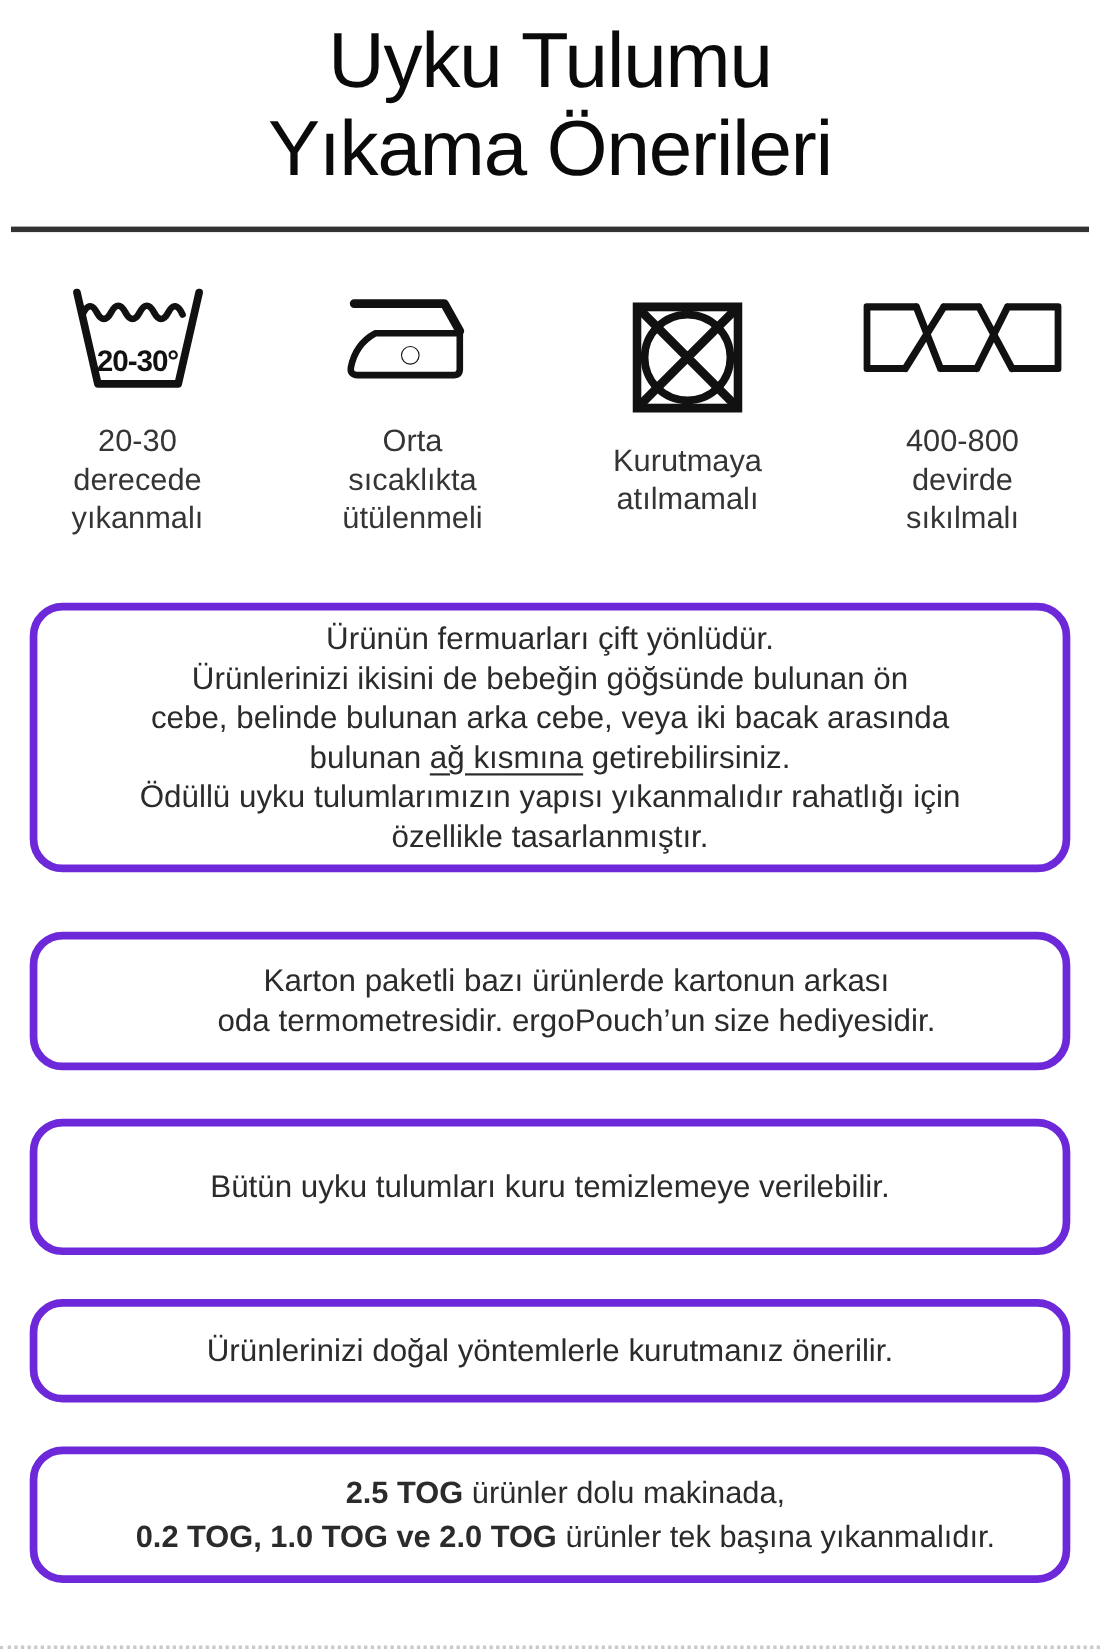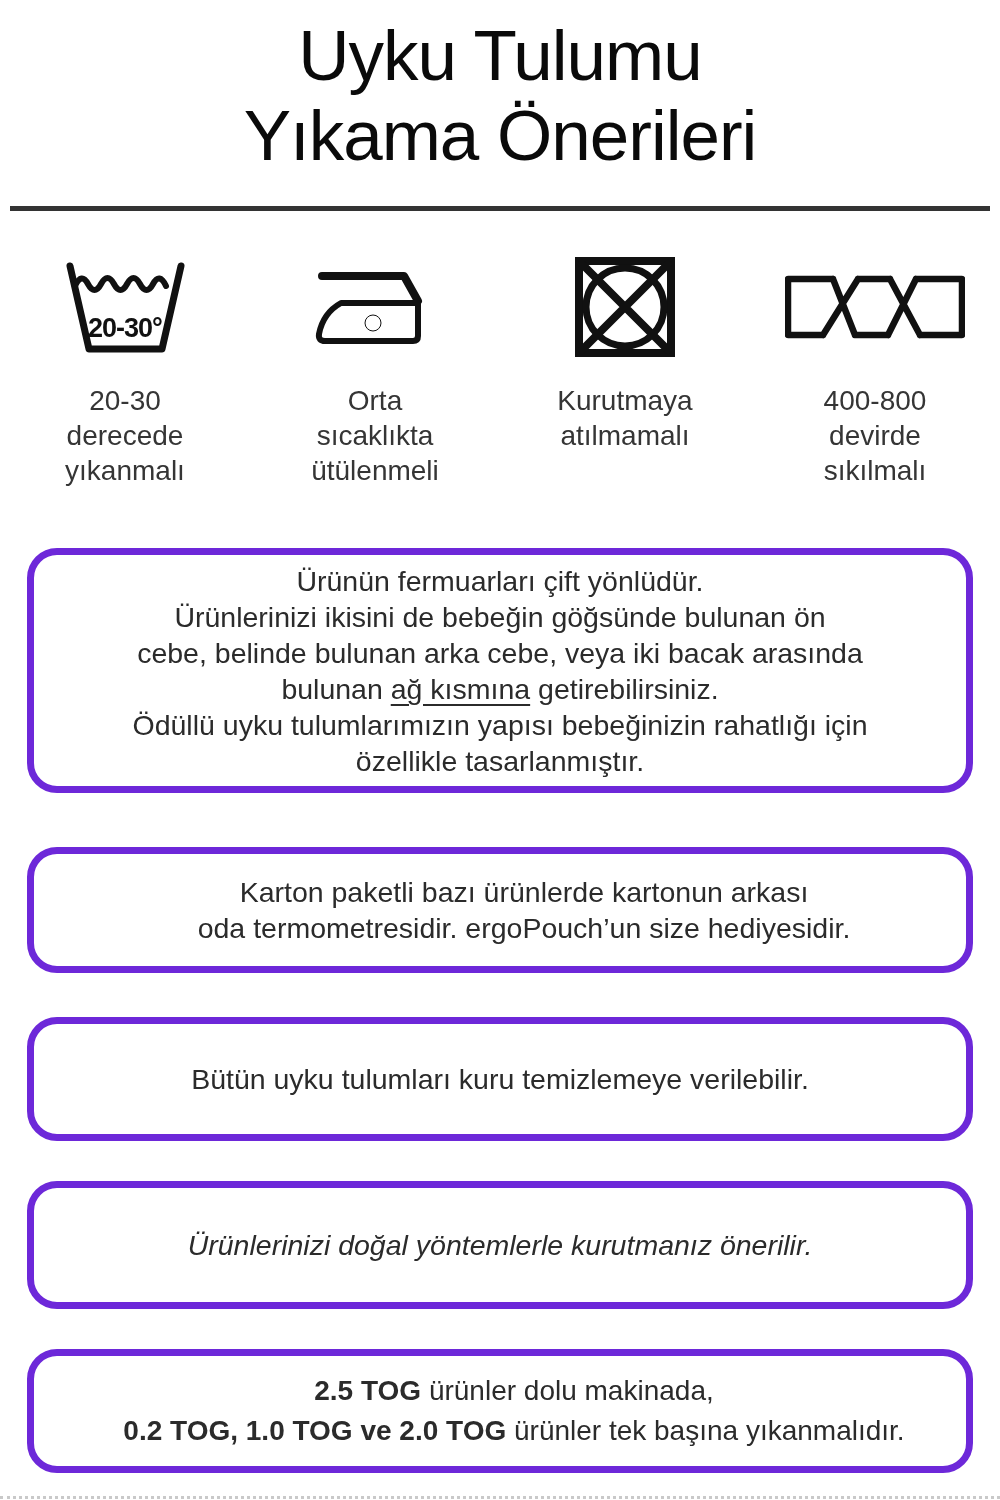--- a/index.html
+++ b/index.html
@@ -24,21 +24,21 @@
     white-space: nowrap;
     letter-spacing: -1px;
   }
 
   .rule {
     margin: 30px 10px 0 10px;
     border-top: 5px solid #333333;
   }
 
   
-  .icons-row { display: flex; margin-top: 44px; align-items: flex-start; }
+  .icons-row { display: flex; margin-top: 44px; align-items: center; }
   .icon-col { width: 25%; display: flex; flex-direction: column; align-items: center; }
   .icon-holder { height: 104px; display: flex; align-items: center; justify-content: center; }
   .icon-svg { display: block; }
   .icon-svg path, .icon-svg rect, .icon-svg circle, .icon-svg line { stroke: #111; fill: none; }
   .tub-badge {
     font-family: "Liberation Sans", sans-serif;
     font-size: 27px; font-weight: bold; fill: #111; stroke: none;
     letter-spacing: -1px;
   }
   .icon-label {
@@ -60,21 +60,21 @@
     justify-content: center;
     text-align: center;
     font-size: 28.5px;
     color: #2b2b2b;
     background: #ffffff;
   }
   .info-box .line { line-height: 36px; white-space: nowrap; }
   .box-1 { margin-top: 60px; height: 245px; }
   .box-2 { margin-top: 54px; height: 126px; padding-left: 48px; }
   .box-3 { margin-top: 44px; height: 124px; }
-  .box-4 { margin-top: 40px; height: 128px; font-style: italic; }
+  .box-4 { margin-top: 40px; height: 94px; }
   .box-5 { margin-top: 40px; height: 124px; font-size: 28px; }
   .box-5 .line { line-height: 40px; padding-left: 28px; }
   .u { text-decoration: underline; text-underline-offset: 5px; text-decoration-thickness: 2px; }
   .b { font-weight: bold; }
 
   .dotted-bottom {
     position: absolute; left: 0; right: 0; bottom: 1px;
     border-top: 3px dotted #c9c9c9;
   }
 </style>
@@ -149,21 +149,21 @@
       </div>
     </div>
 
   </div>
 
   <div class="info-box box-1">
     <div class="line">Ürünün fermuarları çift yönlüdür.</div>
     <div class="line">Ürünlerinizi ikisini de bebeğin göğsünde bulunan ön</div>
     <div class="line">cebe, belinde bulunan arka cebe, veya iki bacak arasında</div>
     <div class="line"><span>bulunan </span><span class="u">ağ kısmına</span><span> getirebilirsiniz.</span></div>
-    <div class="line">Ödüllü uyku tulumlarımızın yapısı bebeğinizin rahatlığı için</div>
+    <div class="line">Ödüllü uyku tulumlarımızın yapısı yıkanmalıdır rahatlığı için</div>
     <div class="line">özellikle tasarlanmıştır.</div>
   </div>
 
   <div class="info-box box-2">
     <div class="line">Karton paketli bazı ürünlerde kartonun arkası</div>
     <div class="line">oda termometresidir. ergoPouch’un size hediyesidir.</div>
   </div>
 
   <div class="info-box box-3">
     <div class="line">Bütün uyku tulumları kuru temizlemeye verilebilir.</div>

